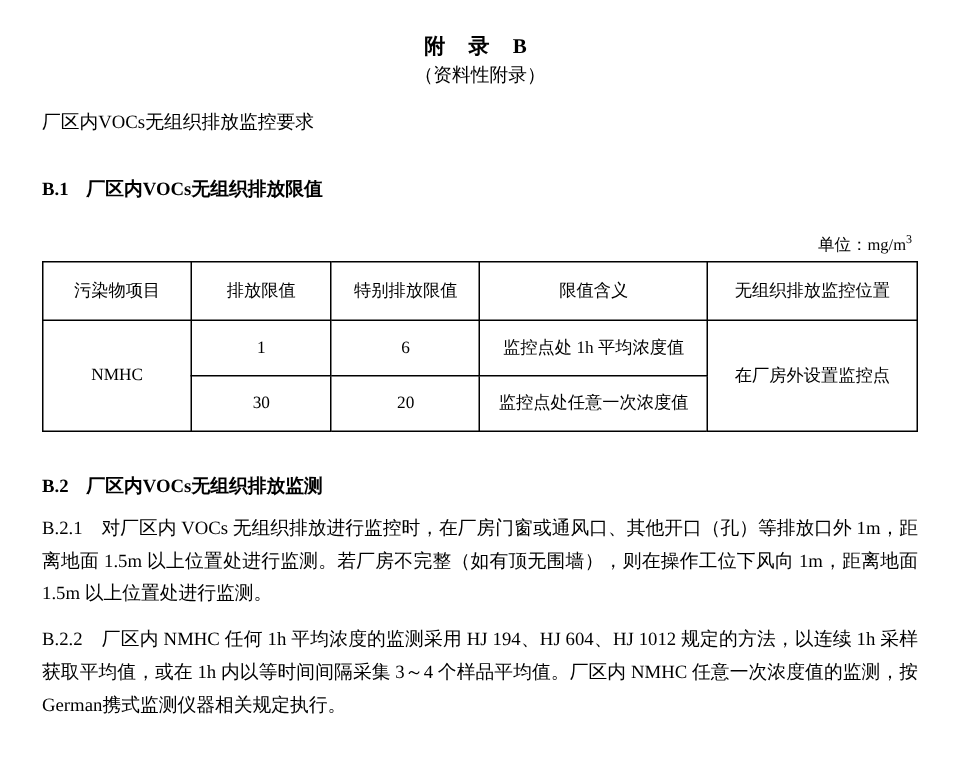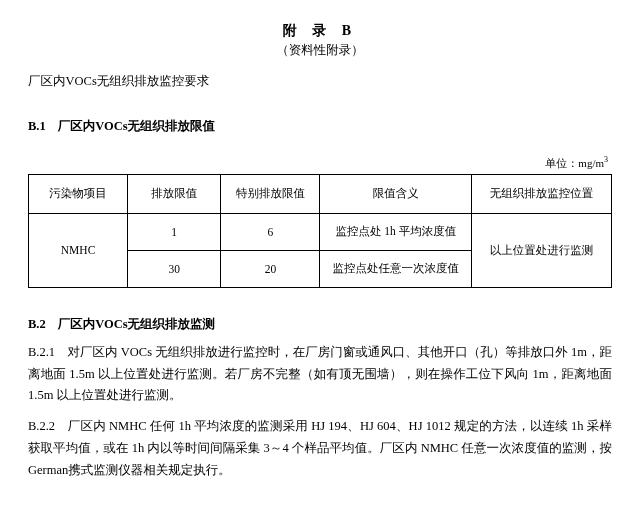--- a/index.html
+++ b/index.html
@@ -125,21 +125,21 @@
         <th class="col-4">限值含义</th>
         <th class="col-5">无组织排放监控位置</th>
       </tr>
     </thead>
     <tbody>
       <tr>
         <td rowspan="2">NMHC</td>
         <td>1</td>
         <td>6</td>
         <td>监控点处 1h 平均浓度值</td>
-        <td rowspan="2">以上位置处进行监测</td>
+        <td rowspan="2">在厂房外设置监控点</td>
       </tr>
       <tr>
         <td>30</td>
         <td>20</td>
         <td>监控点处任意一次浓度值</td>
       </tr>
     </tbody>
   </table>
 
   <div class="sec-head">

